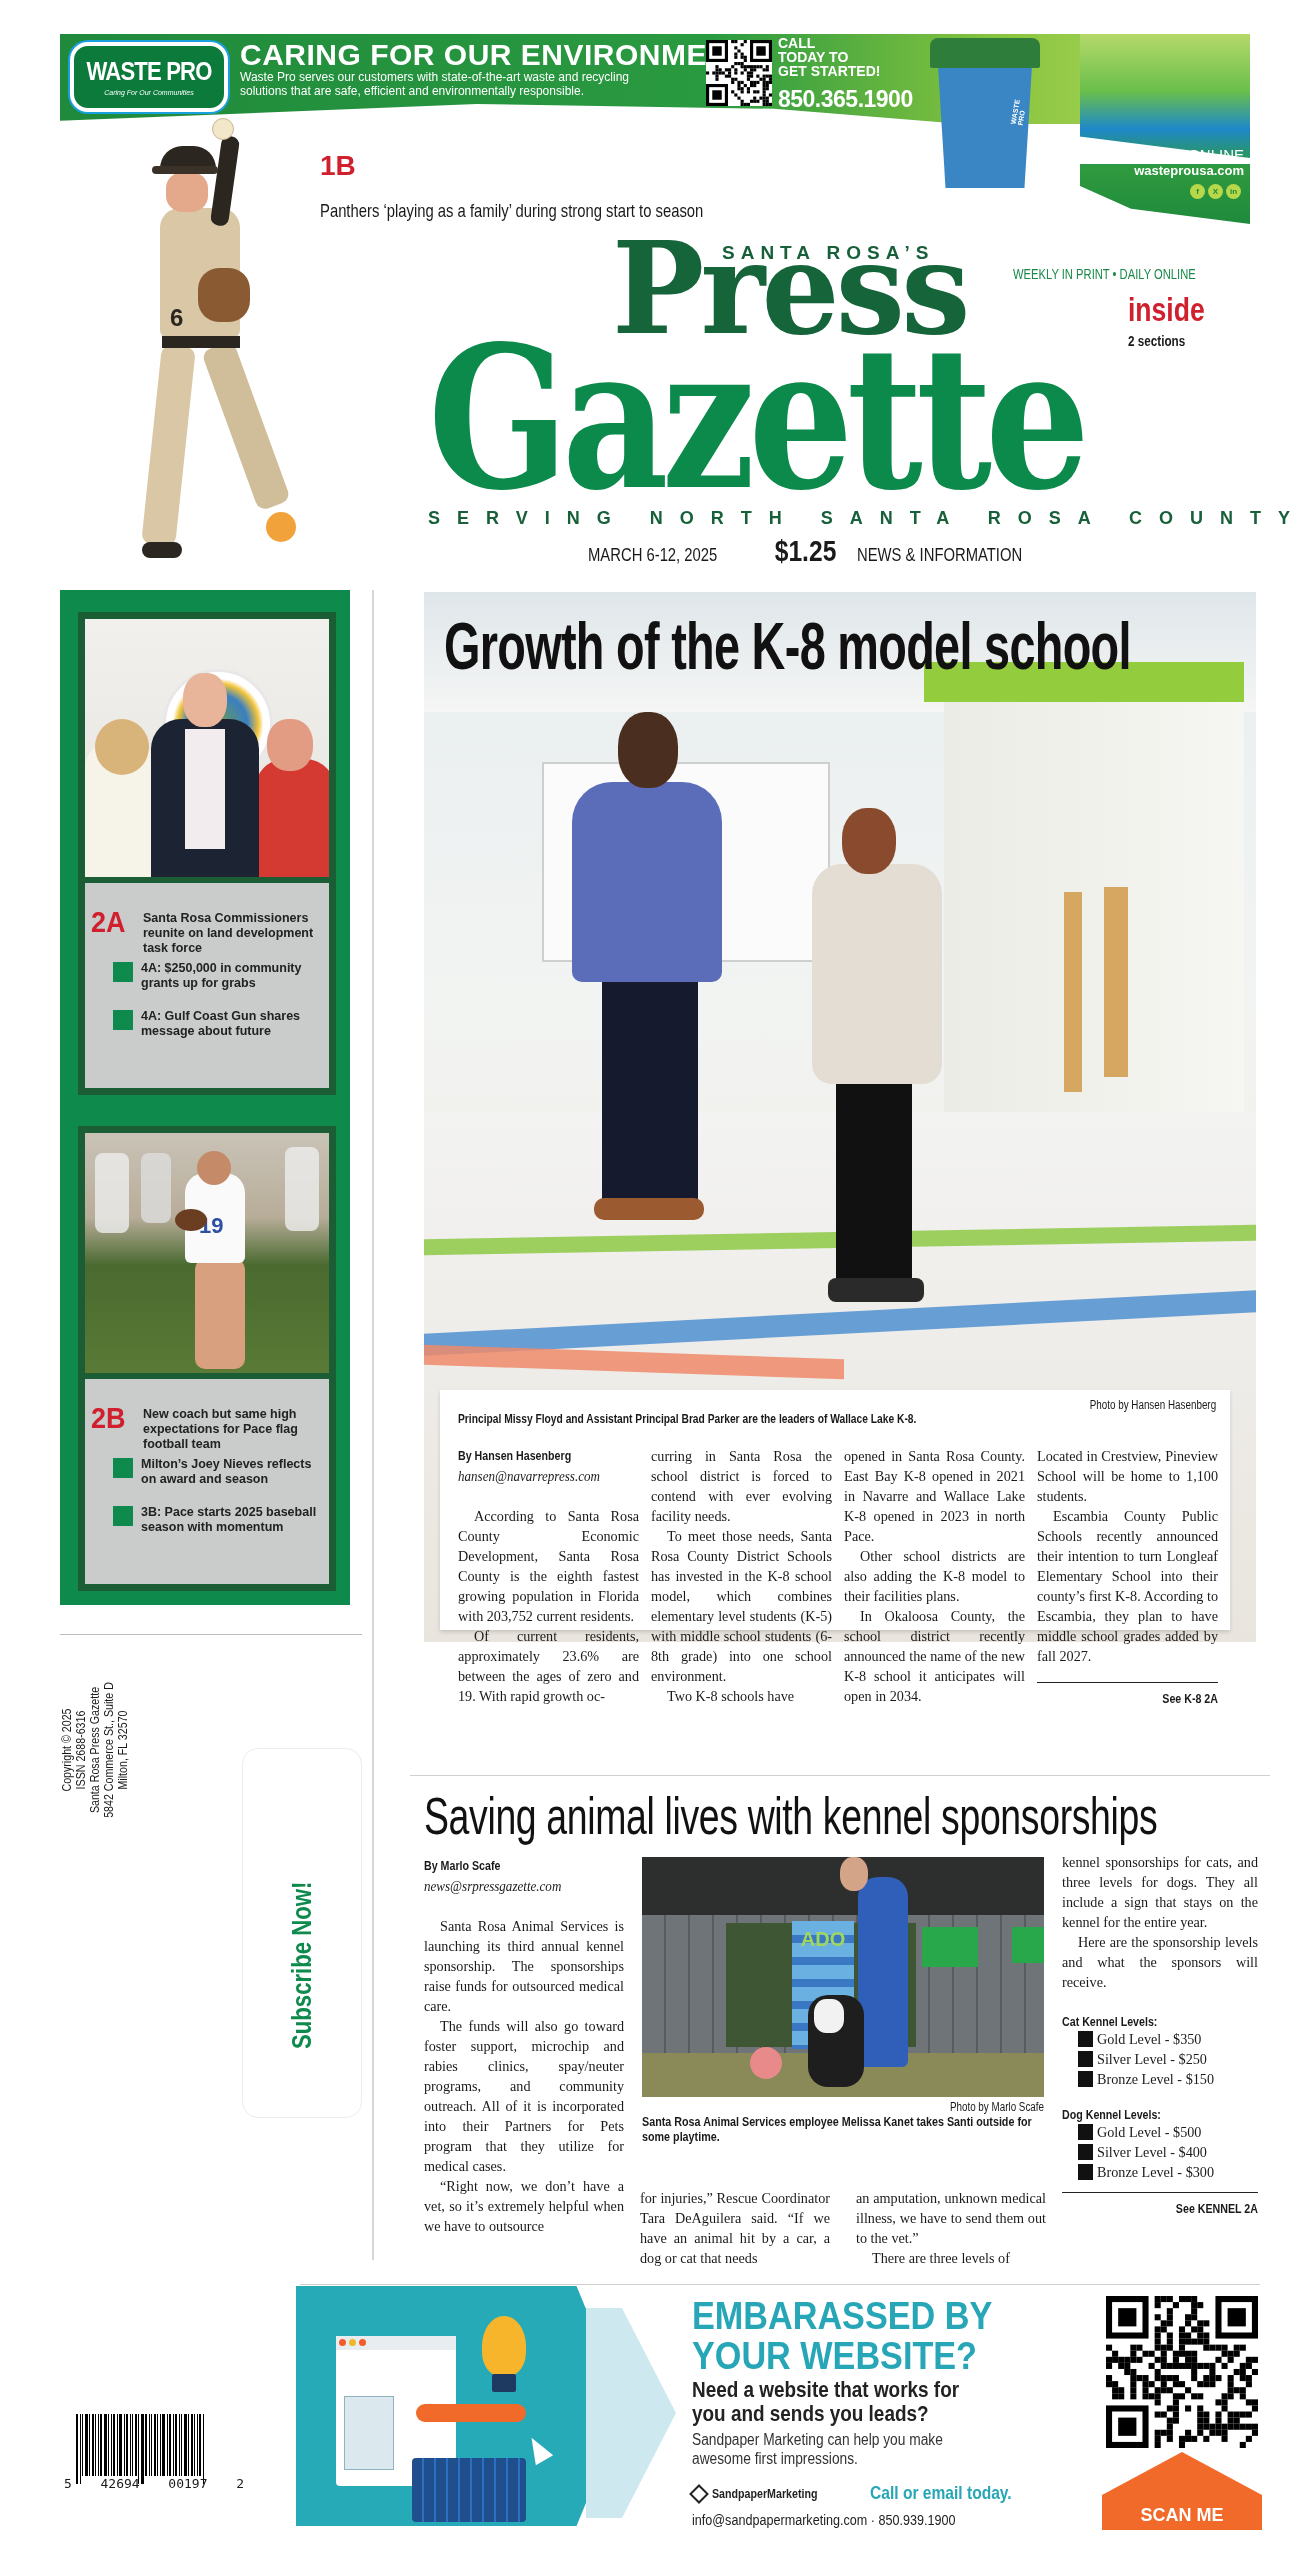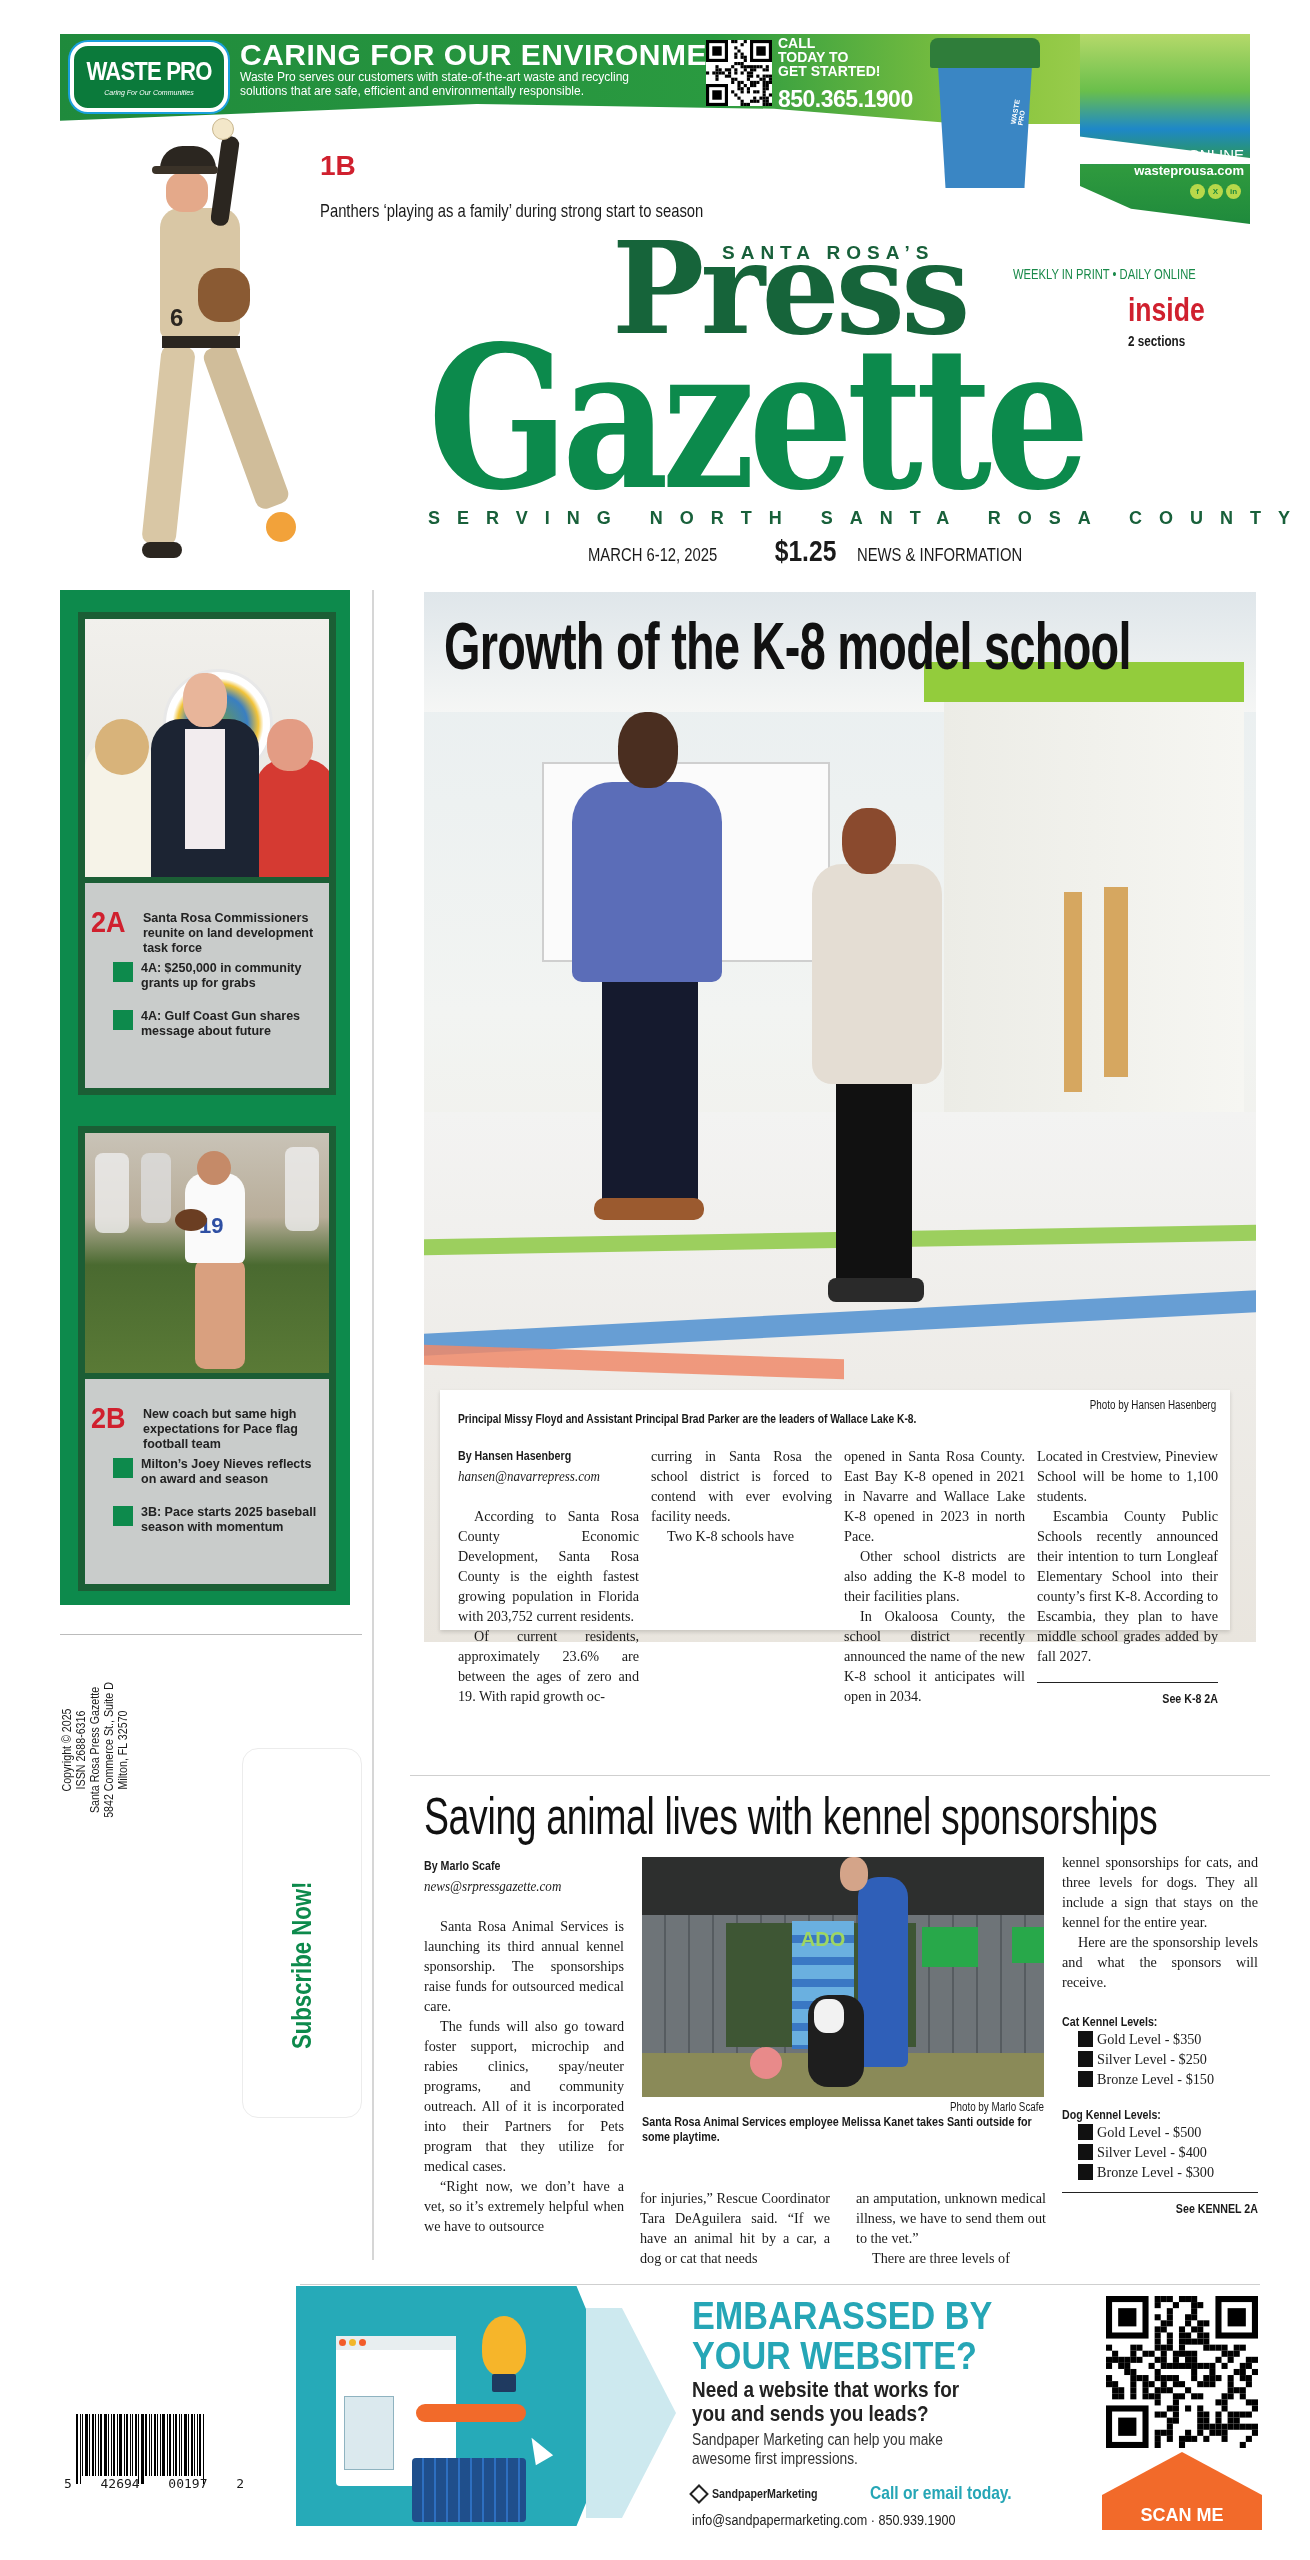--- a/index.html
+++ b/index.html
@@ -543,20 +543,21 @@
   <div class="cap">Principal Missy Floyd and Assistant Principal Brad Parker are the leaders of Wallace Lake K-8.</div>
   <div class="cols">
     <div class="col">
       <div class="by">By Hansen Hasenberg</div>
       <div class="em">hansen@navarrepress.com</div>
       <p>According to Santa Rosa County Economic Development, Santa Rosa County is the eighth fastest growing population in Florida with 203,752 current residents.</p>
       <p>Of current residents, approximately 23.6% are between the ages of zero and 19. With rapid growth oc-</p>
     </div>
     <div class="col">
       <p style="text-indent:0">curring in Santa Rosa the school district is forced to contend with ever evolving facility needs.</p>
+      <p>To meet those needs, Santa Rosa County District Schools has invested in the K-8 school model, which combines elementary level students (K-5) with middle school students (6-8th grade) into one school environment.</p>
       <p>Two K-8 schools have</p>
     </div>
     <div class="col">
       <p style="text-indent:0">opened in Santa Rosa County. East Bay K-8 opened in 2021 in Navarre and Wallace Lake K-8 opened in 2023 in north Pace.</p>
       <p>Other school districts are also adding the K-8 model to their facilities plans.</p>
       <p>In Okaloosa County, the school district recently announced the name of the new K-8 school it anticipates will open in 2034.</p>
     </div>
     <div class="col">
       <p style="text-indent:0">Located in Crestview, Pineview School will be home to 1,100 students.</p>
       <p>Escambia County Public Schools recently announced their intention to turn Longleaf Elementary School into their county’s first K-8. According to Escambia, they plan to have middle school grades added by fall 2027.</p>

